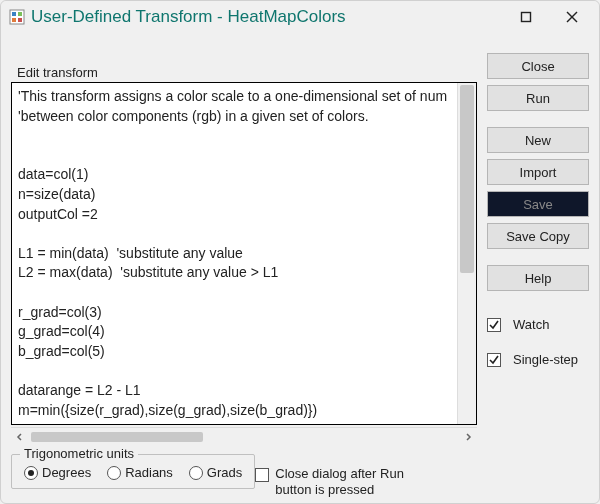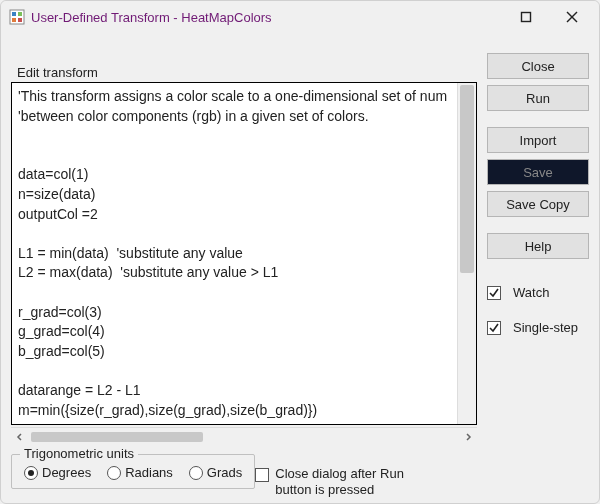--- a/index.html
+++ b/index.html
@@ -30,22 +30,22 @@
     border-top-right-radius: 6px;
   }
   .titlebar .app-icon {
     width: 16px;
     height: 16px;
     margin: 0 6px 0 4px;
     display: inline-block;
   }
   .titlebar .title {
     flex: 0 0 auto;
-    font-size: 13px;
-    color: #701a75;
+    font-size: 17px;
+    color: #0f766e;
   }
   .titlebar .spacer { flex: 1; }
   .win-btn {
     width: 46px;
     height: 32px;
     display: flex;
     align-items: center;
     justify-content: center;
     background: transparent;
     border: none;
@@ -340,20 +340,21 @@
                 <polyline points="3,1 6,4 3,7" fill="none" stroke="#666" stroke-width="1.5"></polyline>
               </svg>
           </div>
         </div>
       </div>
 
       <div class="right-panel">
         <button class="btn">Close</button>
         <button class="btn">Run</button>
         <div class="gap"></div>
+        <button class="btn">New</button>
         <button class="btn">Import</button>
         <button class="btn disabled">Save</button>
         <button class="btn">Save Copy</button>
         <div class="gap"></div>
         <button class="btn">Help</button>
 
         <label class="chk">
           <span class="box">
             <svg width="10" height="10" viewBox="0 0 10 10">
                 <polyline points="1,5 4,8 9,1" fill="none" stroke="#222" stroke-width="1.6"></polyline>

